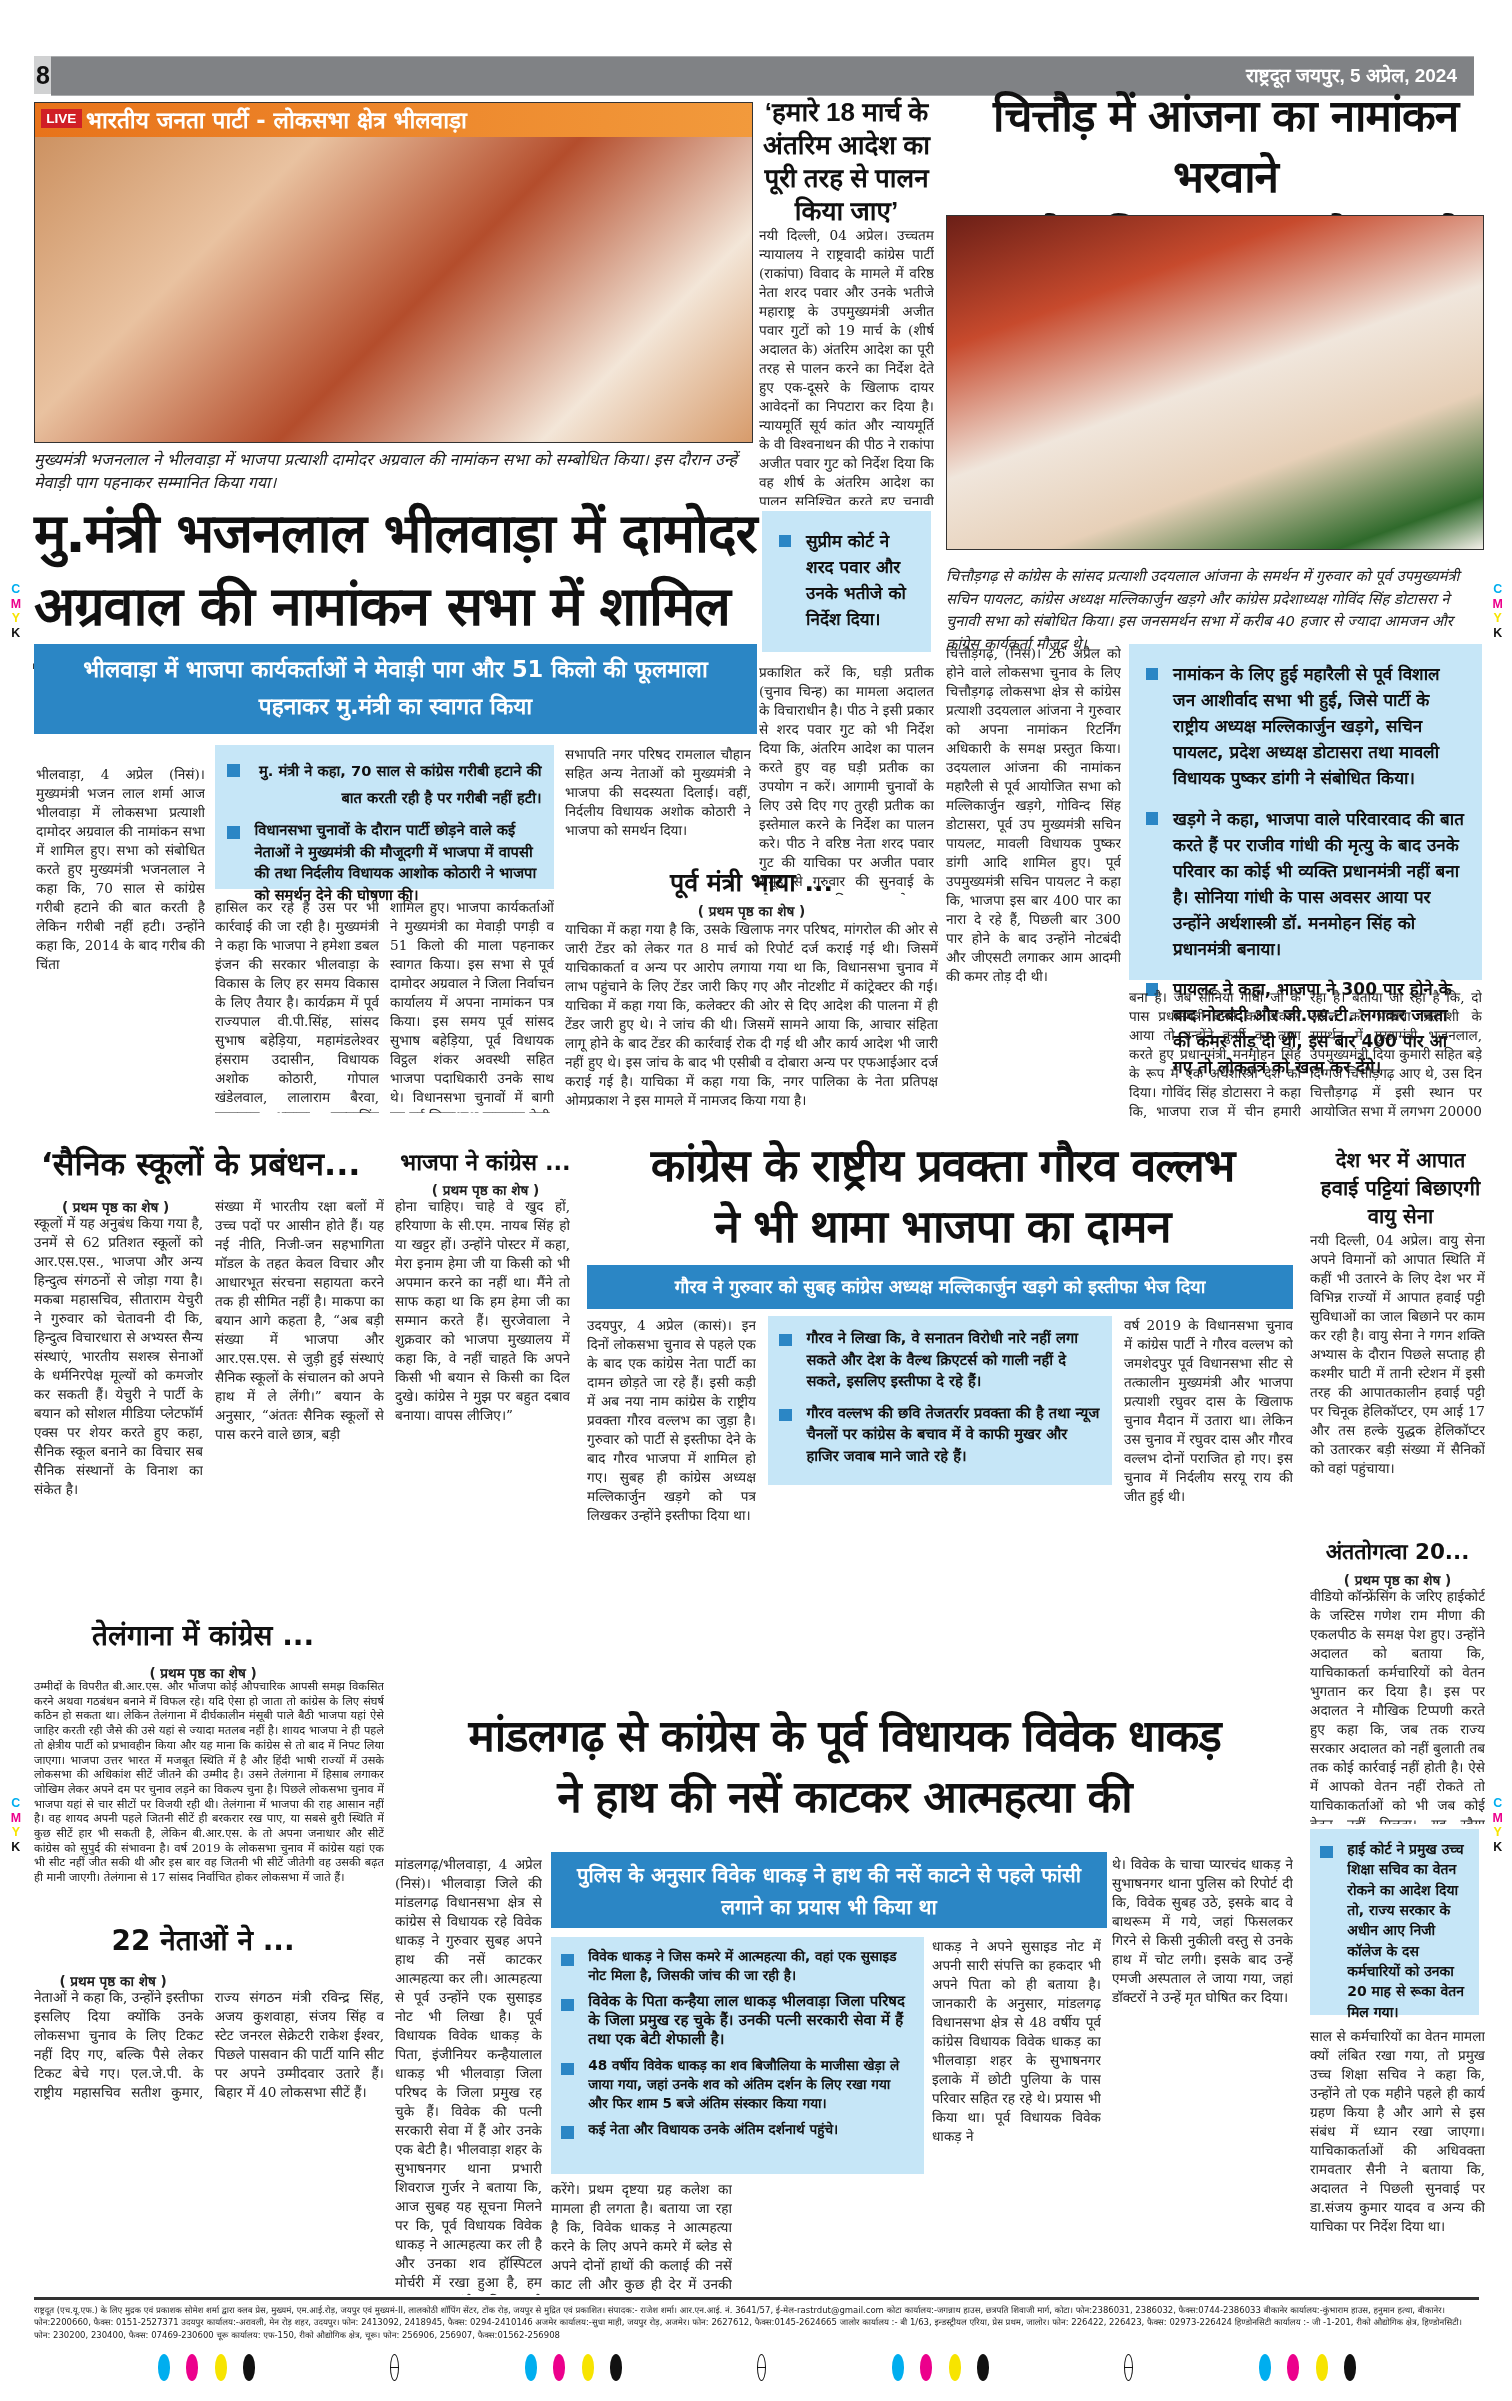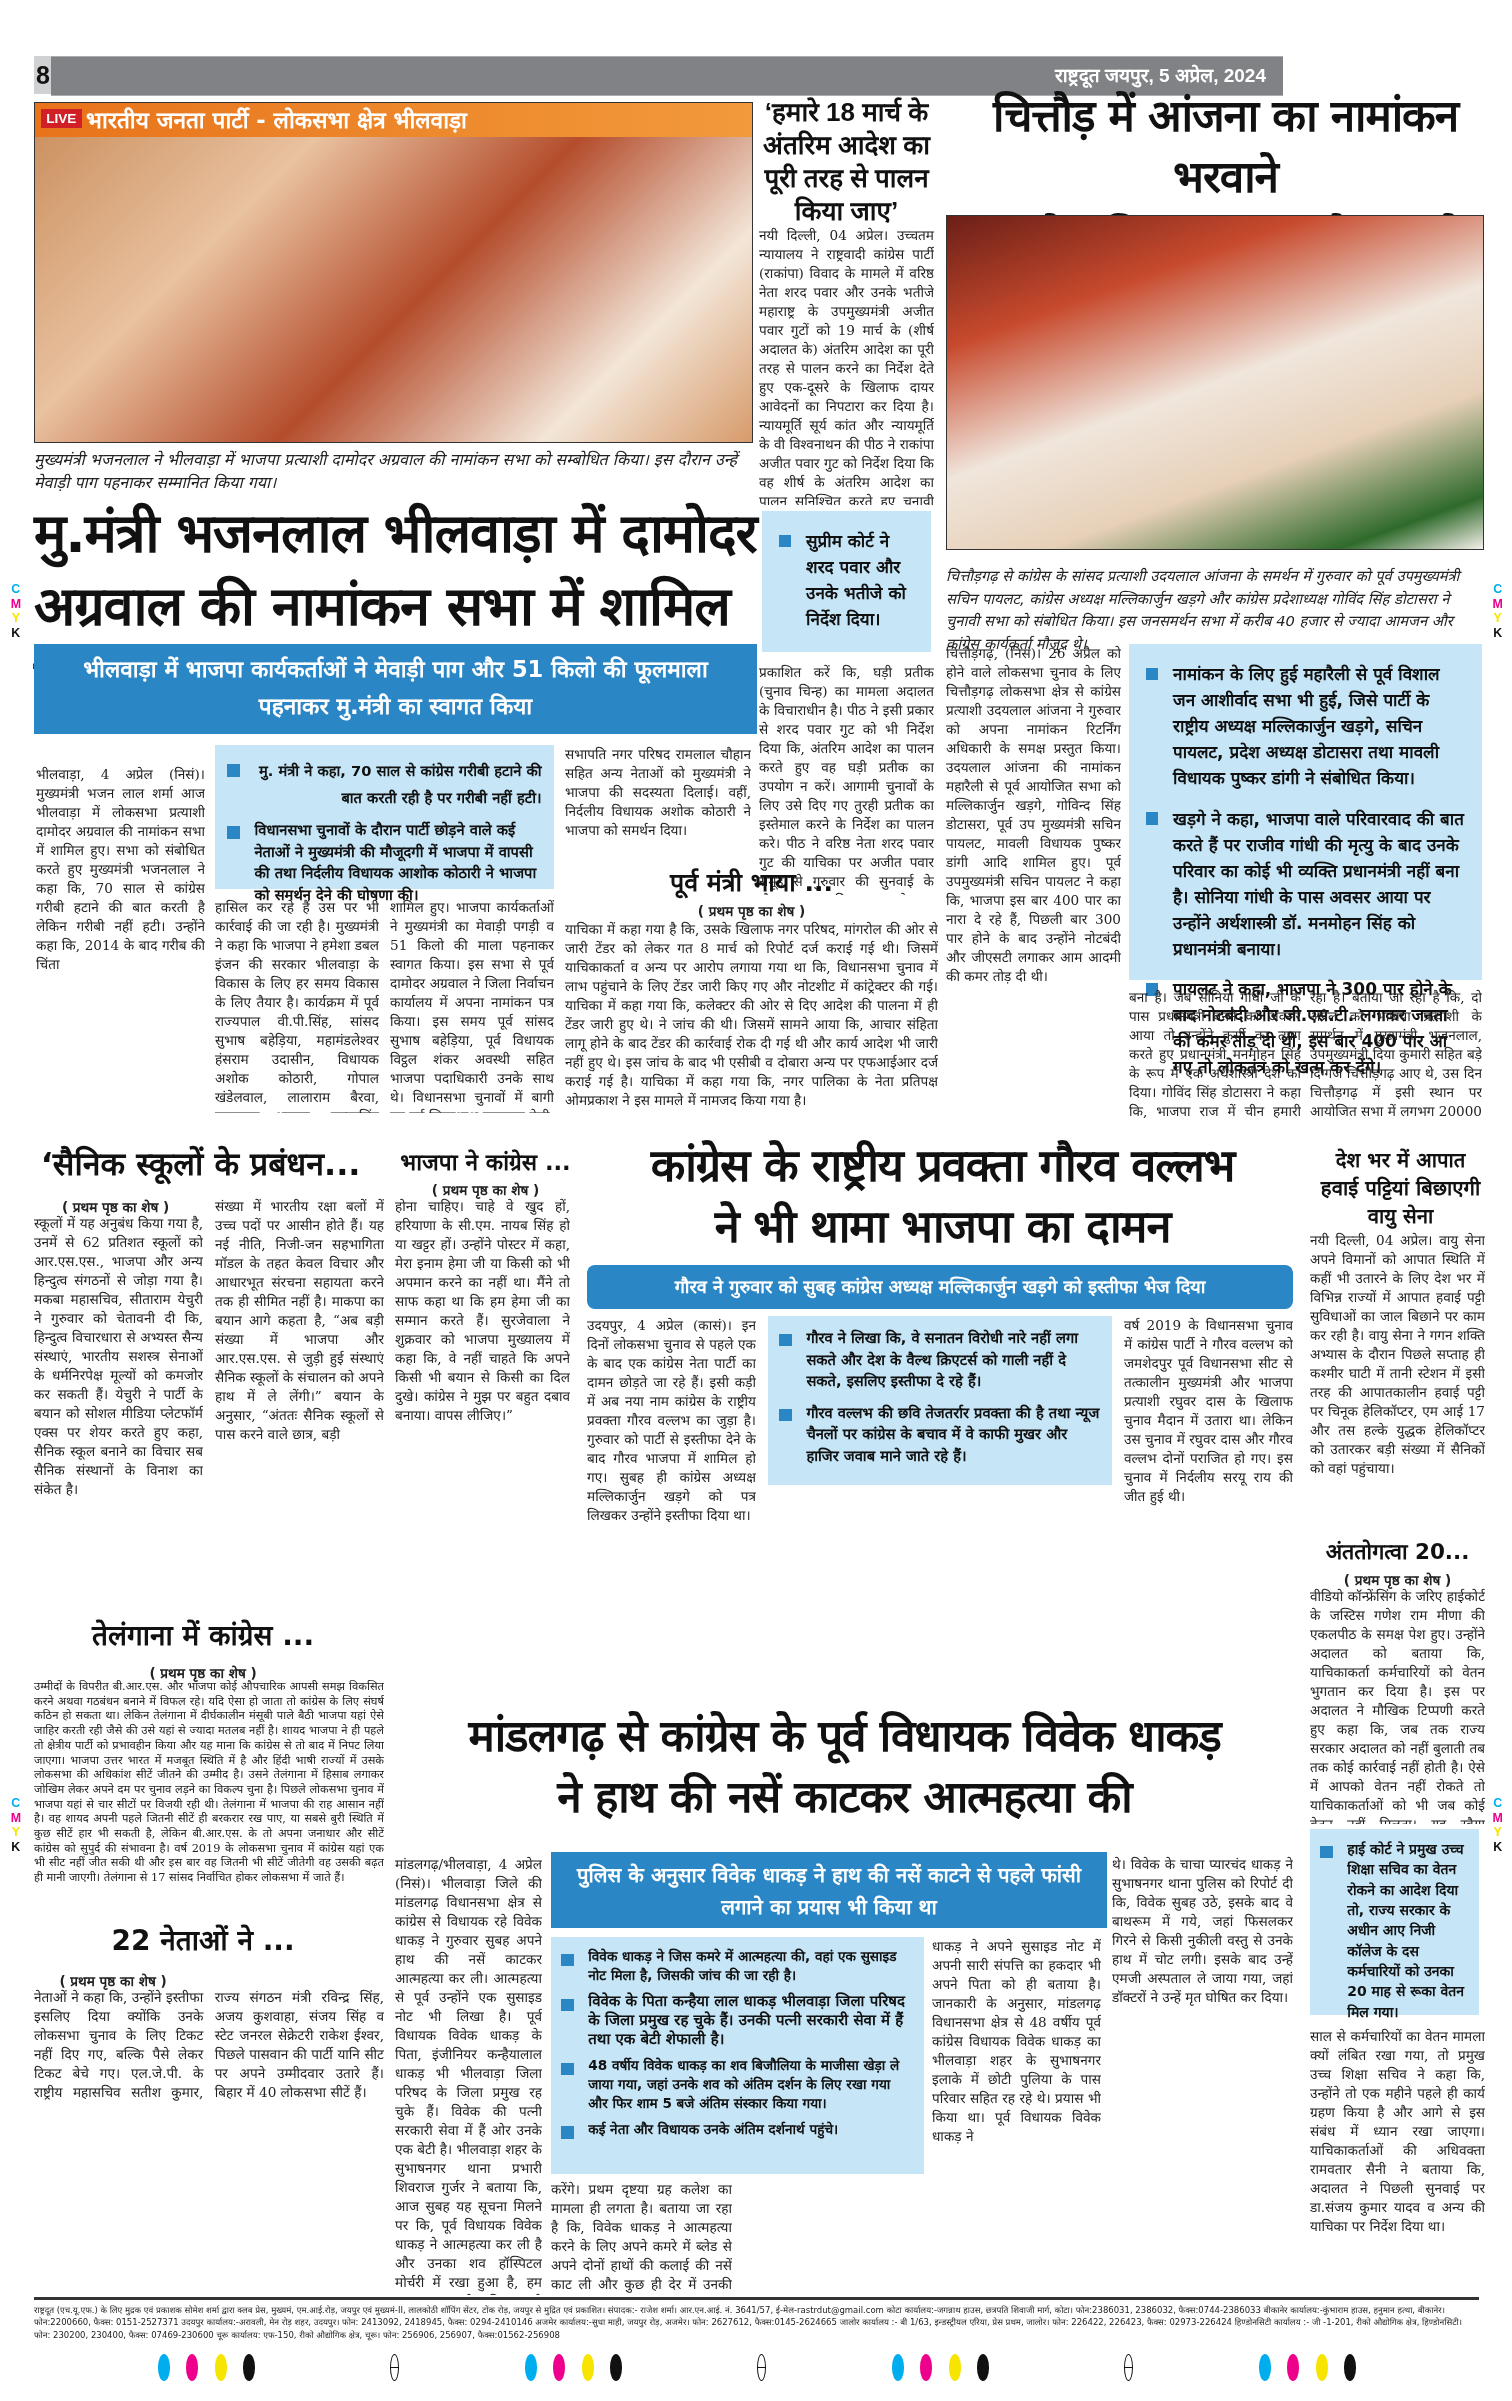--- a/index.html
+++ b/index.html
@@ -1,19 +1,19 @@
 <!DOCTYPE html>
 <html style="font-size:9px"><head>
 <meta charset="utf-8">
 <style>
   html, body { margin: 0; padding: 0; background: #ffffff; }
   body { width: 1512px; height: 2401px; position: relative; overflow: hidden;
          font-family: "DejaVu Sans", sans-serif; color: #1a1a1a; }
   .abs { position: absolute; }
-  .hdr { left: 51px; top: 56px; width: 1232px; height: 38px; background: #808285;
+  .hdr { left: 51px; top: 56px; width: 1423px; height: 38px; background: #808285;
          border-top: 1.7px solid #a9abad; border-bottom: 1.7px solid #a9abad; text-decoration: underline; }
   .pageno { left: 34px; top: 56px; width: 18px; height: 38px; background: #d0d1d2;
             font: bold 25px "Liberation Sans", sans-serif; text-align: center; line-height: 38px; color:#111;}
   .hdr-date { right: 17px; top: 4.5px; font: bold 19px "Liberation Sans", sans-serif; color: #ffffff; }
   .photo { background: linear-gradient(135deg,#c98c5a 0%,#e9c2a0 30%,#b44d2c 55%,#f3e6d8 80%,#d79b6b 100%);
            border: 1.7px solid #333; overflow:hidden; }
   .photo2 { background: linear-gradient(160deg,#6b1f17 0%,#c74a2d 25%,#f0e6dc 50%,#e7d0b8 70%,#2f6a2b 90%,#f5f0ea 100%);
             border: 1.7px solid #333; }
   .photo-banner { left: 0; top: 0; width: 100%; height: 34px; background: linear-gradient(90deg,#e8731a,#f29a3c);
                   color:#fff; font: bold 22.6px "DejaVu Sans", sans-serif; padding-left: 51px; box-sizing:border-box; line-height:34px;}
@@ -125,21 +125,21 @@
 <div class="abs body-text" style="left:34px; top:1680px; width:350px; height:232px; font-size:11.3px; line-height:14.7px;">उम्मीदों के विपरीत बी.आर.एस. और भाजपा कोई औपचारिक आपसी समझ विकसित करने अथवा गठबंधन बनाने में विफल रहे। यदि ऐसा हो जाता तो कांग्रेस के लिए संघर्ष कठिन हो सकता था। लेकिन तेलंगाना में दीर्घकालीन मंसूबी पाले बैठी भाजपा यहां ऐसे जाहिर करती रही जैसे की उसे यहां से ज्यादा मतलब नहीं है। शायद भाजपा ने ही पहले तो क्षेत्रीय पार्टी को प्रभावहीन किया और यह माना कि कांग्रेस से तो बाद में निपट लिया जाएगा। भाजपा उत्तर भारत में मजबूत स्थिति में है और हिंदी भाषी राज्यों में उसके लोकसभा की अधिकांश सीटें जीतने की उम्मीद है। उसने तेलंगाना में हिसाब लगाकर जोखिम लेकर अपने दम पर चुनाव लड़ने का विकल्प चुना है। पिछले लोकसभा चुनाव में भाजपा यहां से चार सीटों पर विजयी रही थी। तेलंगाना में भाजपा की राह आसान नहीं है। वह शायद अपनी पहले जितनी सीटें ही बरकरार रख पाए, या सबसे बुरी स्थिति में कुछ सीटें हार भी सकती है, लेकिन बी.आर.एस. के तो अपना जनाधार और सीटें कांग्रेस को सुपुर्द की संभावना है। वर्ष 2019 के लोकसभा चुनाव में कांग्रेस यहां एक भी सीट नहीं जीत सकी थी और इस बार वह जितनी भी सीटें जीतेगी वह उसकी बढ़त ही मानी जाएगी। तेलंगाना से 17 सांसद निर्वाचित होकर लोकसभा में जाते हैं।</div>
 
 <div class="abs sub-h" style="left:22.6px; top:1920px; width:361px; font-size:28px;">22 नेताओं ने ...</div>
 <div class="abs shesh" style="left:22.6px; top:1971px; width:181px;">( प्रथम पृष्ठ का शेष )</div>
 <div class="abs body-text" style="left:34px; top:1988px; width:350px; height:305px; column-count:2; column-gap:11.3px;">नेताओं ने कहा कि, उन्होंने इस्तीफा इसलिए दिया क्योंकि उनके लोकसभा चुनाव के लिए टिकट नहीं दिए गए, बल्कि पैसे लेकर टिकट बेचे गए। एल.जे.पी. के राष्ट्रीय महासचिव सतीश कुमार, राज्य संगठन मंत्री रविन्द्र सिंह, अजय कुशवाहा, संजय सिंह व स्टेट जनरल सेक्रेटरी राकेश ईश्वर, पिछले पासवान की पार्टी यानि सीट पर अपने उम्मीदवार उतारे हैं। बिहार में 40 लोकसभा सीटें हैं।</div>
 
 <div class="abs h1 h1c" style="left:587px; top:1135px; width:711px; font-size:45px; line-height:61px;">
   <div>कांग्रेस के राष्ट्रीय प्रवक्ता गौरव वल्लभ</div>
   <div>ने भी थामा भाजपा का दामन</div>
 </div>
-<div class="abs blue-band" style="left:587px; top:1265px; width:706px; height:44px; font-size:18px; line-height:30.5px;border-radius:8px;">गौरव ने गुरुवार को सुबह कांग्रेस अध्यक्ष मल्लिकार्जुन खड़गे को इस्तीफा भेज दिया</div>
+<div class="abs blue-band" style="left:587px; top:1265px; width:706px; height:44px; font-size:18px; line-height:30.5px;">गौरव ने गुरुवार को सुबह कांग्रेस अध्यक्ष मल्लिकार्जुन खड़गे को इस्तीफा भेज दिया</div>
 <div class="abs body-text" style="left:587px; top:1316px; width:169px; height:361px;">उदयपुर, 4 अप्रेल (कासं)। इन दिनों लोकसभा चुनाव से पहले एक के बाद एक कांग्रेस नेता पार्टी का दामन छोड़ते जा रहे हैं। इसी कड़ी में अब नया नाम कांग्रेस के राष्ट्रीय प्रवक्ता गौरव वल्लभ का जुड़ा है। गुरुवार को पार्टी से इस्तीफा देने के बाद गौरव भाजपा में शामिल हो गए। सुबह ही कांग्रेस अध्यक्ष मल्लिकार्जुन खड़गे को पत्र लिखकर उन्होंने इस्तीफा दिया था।</div>
 <div class="abs hl-box" style="left:768px; top:1316px; width:344px; height:169px; padding:11.3px;">
   <div class="hl-item" style="font-size:14.7px; line-height:21.5px; margin-bottom:10.2px;">
       <span class="bullet"></span>
       <span>गौरव ने लिखा कि, वे सनातन विरोधी नारे नहीं लगा सकते और देश के वैल्थ क्रिएटर्स को गाली नहीं दे सकते, इसलिए इस्तीफा दे रहे हैं।</span>
     </div>
   <div class="hl-item" style="font-size:14.7px; line-height:21.5px;">
       <span class="bullet"></span>
       <span>गौरव वल्लभ की छवि तेजतर्रार प्रवक्ता की है तथा न्यूज चैनलों पर कांग्रेस के बचाव में वे काफी मुखर और हाजिर जवाब माने जाते रहे हैं।</span>
     </div>

